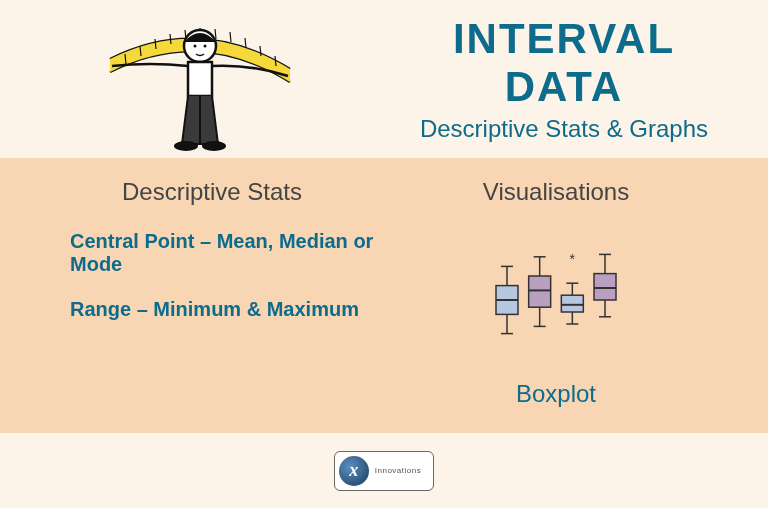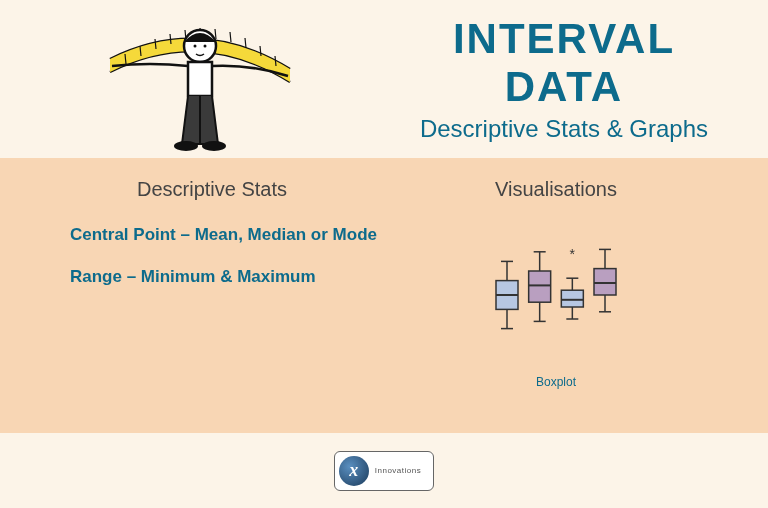--- a/index.html
+++ b/index.html
@@ -45,48 +45,48 @@
     display: flex;
     padding: 20px 40px 10px 40px;
   }
   .col {
     flex: 1;
     display: flex;
     flex-direction: column;
     align-items: center;
   }
   .section-title {
-    font-size: 20px;
+    font-size: 24px;
     color: #444;
     font-weight: 400;
     margin-bottom: 24px;
   }
   .stats-list {
     align-self: flex-start;
     margin-left: 30px;
   }
   .stats-list div {
     color: #0d6b8c;
-    font-size: 17px;
+    font-size: 20px;
     font-weight: 600;
     margin-bottom: 22px;
   }
   .viz-row {
     display: flex;
     gap: 40px;
     align-items: flex-end;
   }
   .viz-item {
     display: flex;
     flex-direction: column;
     align-items: center;
   }
   .viz-label {
     color: #0d6b8c;
-    font-size: 12px;
+    font-size: 24px;
     margin-top: 10px;
   }
   .footer {
     height: 75px;
     display: flex;
     justify-content: center;
     align-items: center;
   }
   .logo-box {
     border: 1px solid #666;

